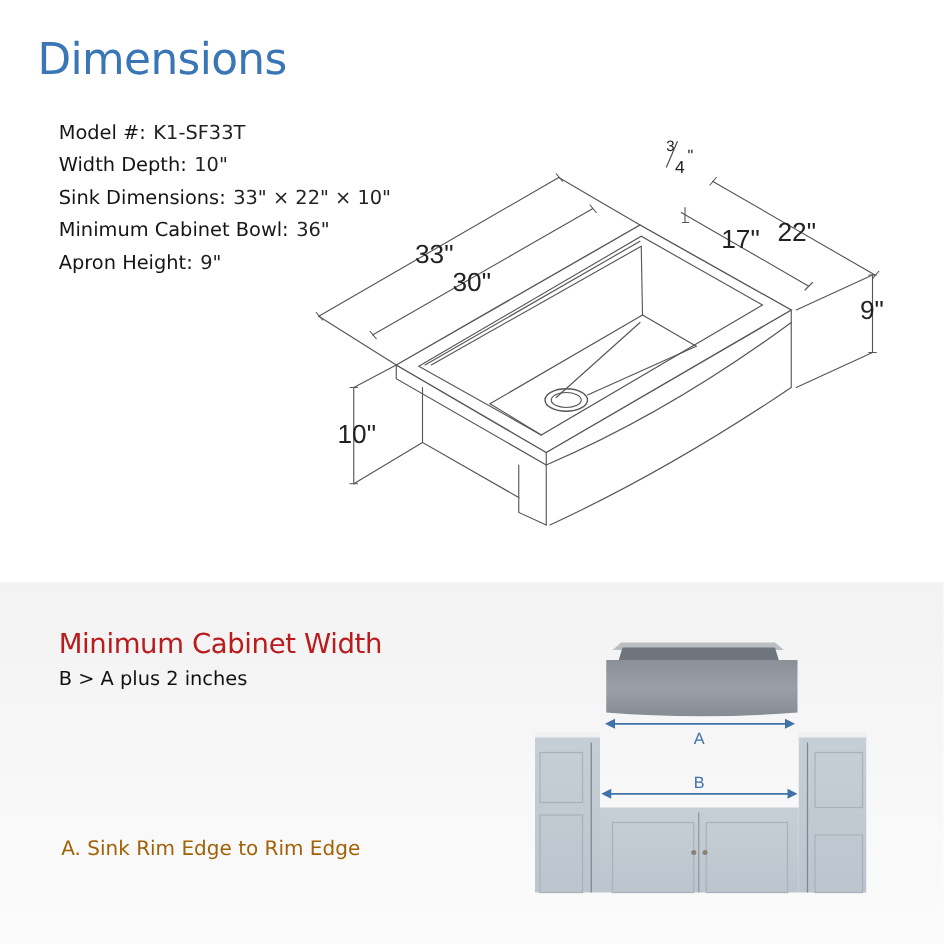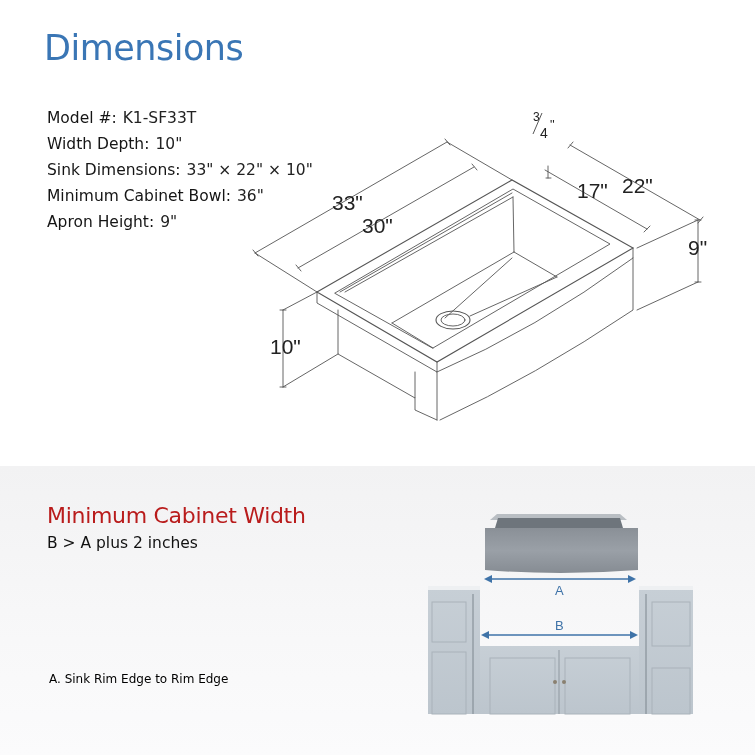--- a/index.html
+++ b/index.html
@@ -3,34 +3,34 @@
 <meta charset="utf-8">
 <style>
   * { box-sizing: border-box; margin: 0; padding: 0; }
   html, body { width: 755px; height: 755px; overflow: hidden; background: #ffffff; }
   body { font-family: "DejaVu Sans", "Liberation Sans", sans-serif; position: relative; color: #111; }
 
   .top { position: absolute; left: 0; top: 0; width: 755px; height: 466px; background: #ffffff; }
   .bottom { position: absolute; left: 0; top: 466px; width: 755px; height: 289px;
             background: linear-gradient(#f2f2f3, #f8f8f9 60%, #fbfbfc); }
 
-  .title { position: absolute; left: 44px; top: 28px; font-size: 35px; font-weight: 500;
+  .title { position: absolute; left: 30px; top: 28px; font-size: 35px; font-weight: 500;
            color: #3a76b5; letter-spacing: -0.5px; }
-  .specs { position: absolute; left: 47px; top: 93px; margin-top: 12px; }
+  .specs { position: absolute; left: 47px; top: 93px; }
   .spec-row { font-size: 15.5px; line-height: 26px; height: 26px; white-space: nowrap; color: #151515; }
   .spec-label { font-weight: 500; }
   .spec-value { margin-left: 6px; font-weight: 400; color: #222; }
 
   .drawing { position: absolute; left: 0; top: 0; width: 755px; height: 466px; }
 
   .sub-title { position: absolute; left: 47px; top: 503px; font-size: 22px; font-weight: 500;
                color: #b91c1c; letter-spacing: -0.3px; }
   .sub-rule { position: absolute; left: 47px; top: 534px; font-size: 15.5px; font-weight: 400; color: #111; }
   .legend { position: absolute; left: 49px; top: 667px; }
-  .legend-item { font-size: 12px; line-height: 24px; color: #000000; }
+  .legend-item { font-size: 16px; line-height: 24px; color: #a16207; }
 
   .cabinet-illus { position: absolute; left: 420px; top: 500px; width: 280px; height: 220px; }
 </style>
 </head>
 <body>
 
 <div class="top"></div>
 <div class="bottom"></div>
 
 <h1 class="title">Dimensions</h1>

